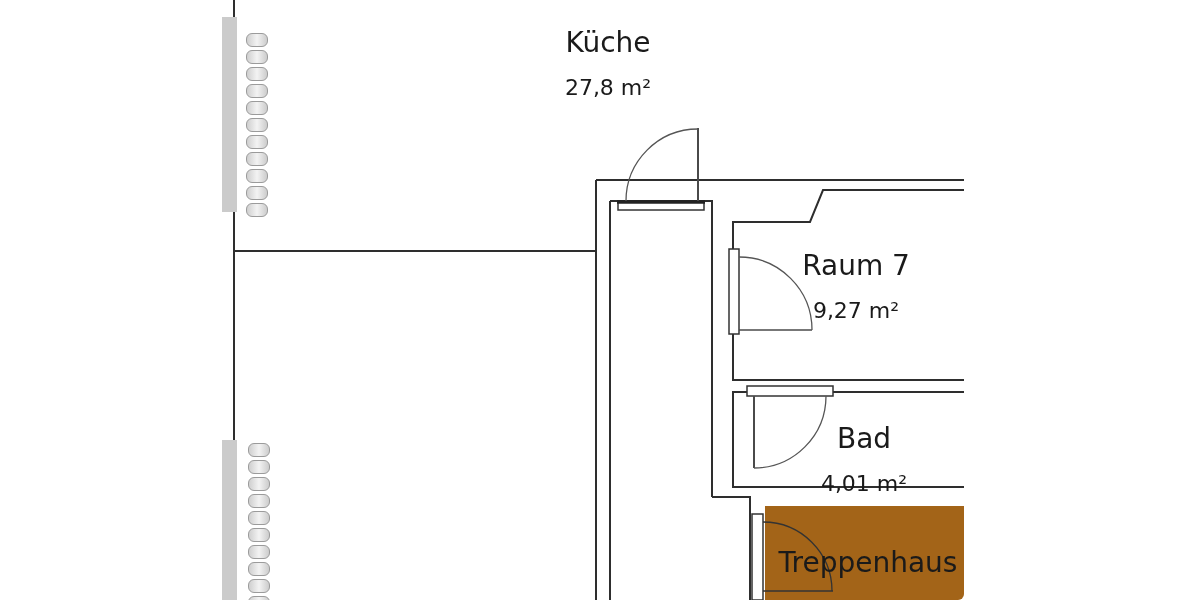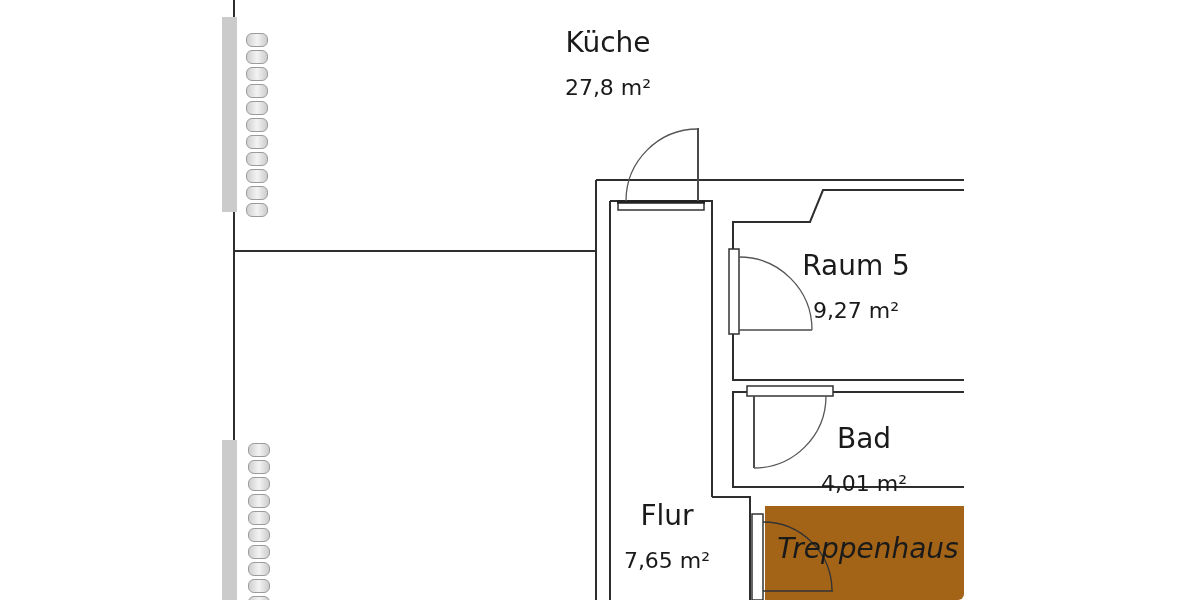--- a/index.html
+++ b/index.html
@@ -95,31 +95,27 @@
 
   <div class="room-label" style="left:608px;top:27px;">
     <div class="room-name">Küche</div>
     <div class="room-area">27,8 m²</div>
   </div>
 
   <div class="room-label" style="left:421px;top:349px;">
   </div>
 
   <div class="room-label" style="left:856px;top:250px;">
-    <div class="room-name">Raum 5</div>
+    <div class="room-name">Raum 7</div>
     <div class="room-area">9,27 m²</div>
   </div>
 
   <div class="room-label" style="left:864px;top:423px;">
     <div class="room-name">Bad</div>
     <div class="room-area">4,01 m²</div>
   </div>
 
-  <div class="room-label" style="left:667px;top:500px;">
-    <div class="room-name">Flur</div>
-    <div class="room-area">7,65 m²</div>
-  </div>
 
-  <div class="room-label" style="left:868px;top:533px;font-style:italic;">
+  <div class="room-label" style="left:868px;top:547px;">
     <div class="room-name">Treppenhaus</div>
   </div>
 
 </div>
 
 </body></html>

